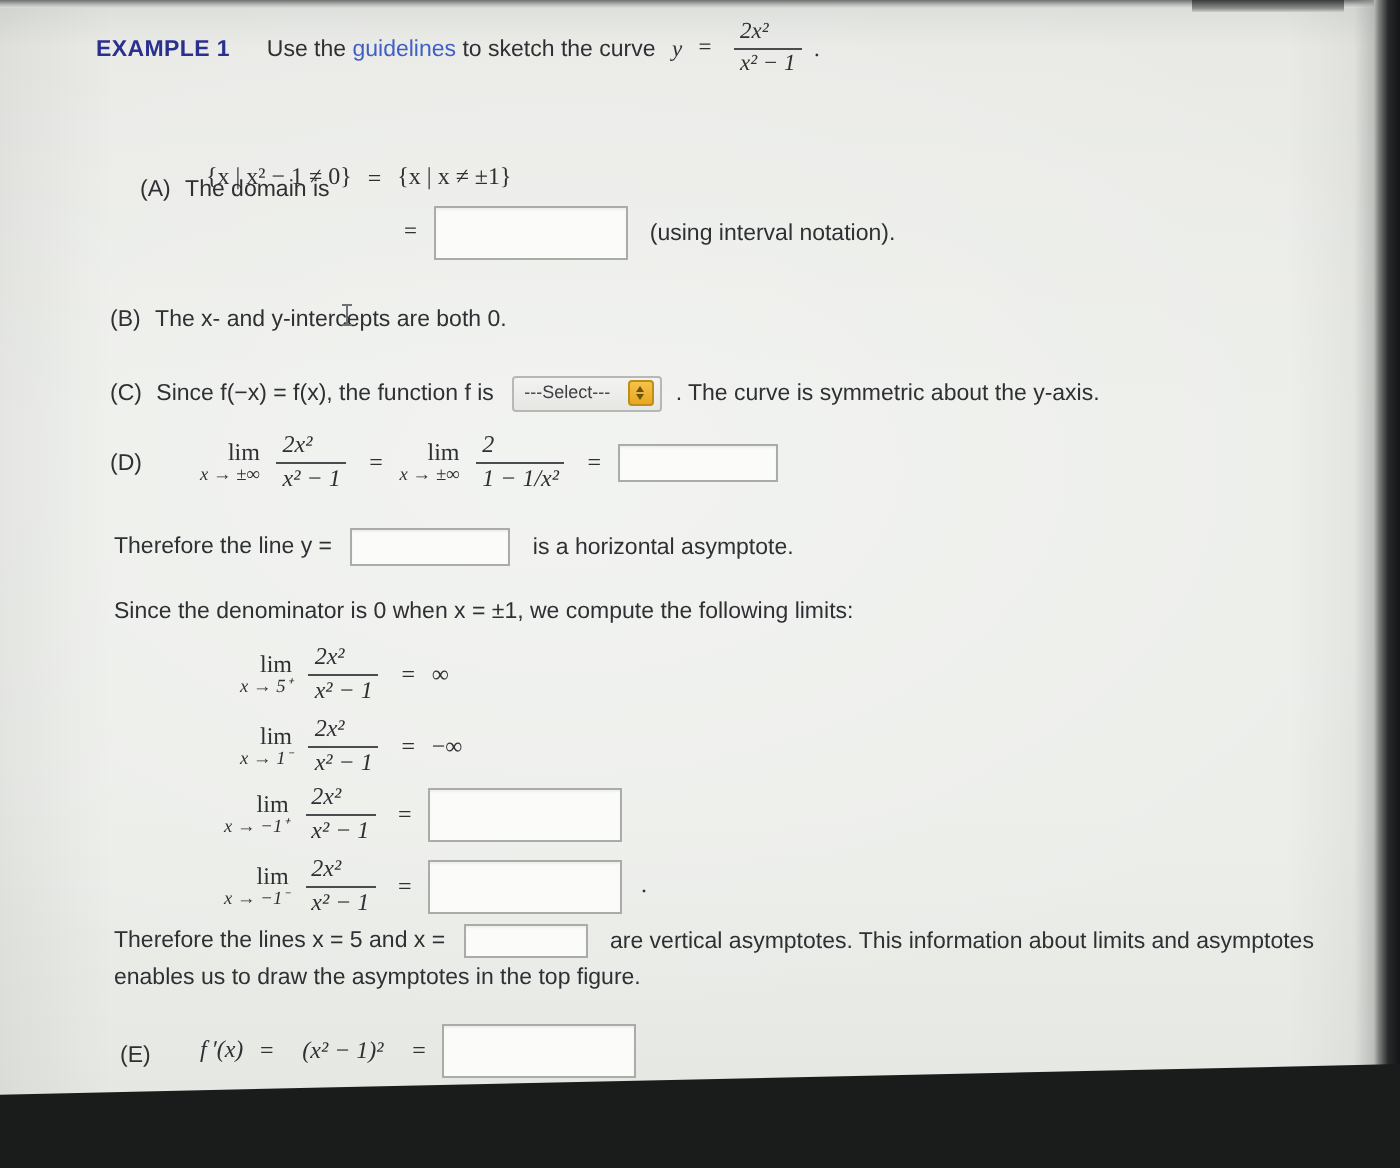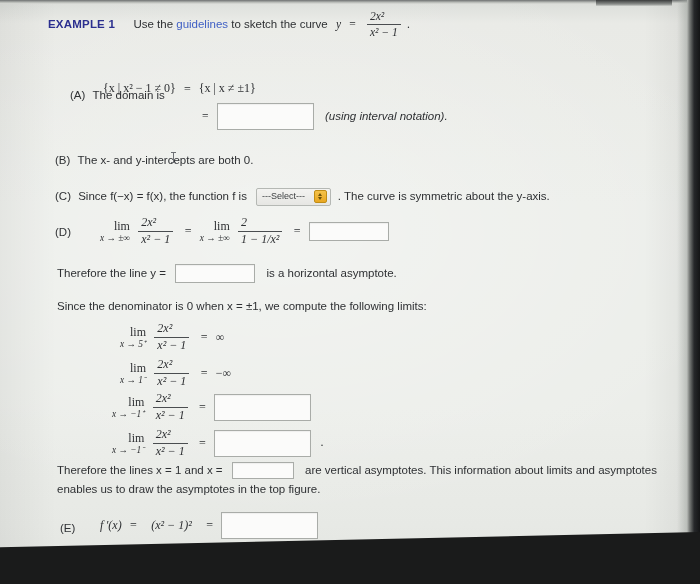--- a/index.html
+++ b/index.html
@@ -266,21 +266,21 @@
 
     <div class="row mserif" style="left:103px; top:80px; font-size:12px;">
       <span>{x | x² − 1 ≠ 0}</span>
       <span class="eqsign">=</span>
       <span>{x | x ≠ ±1}</span>
     </div>
 
     <div class="row" style="left:197px; top:103px;">
       <span class="eqsign mserif">=</span>
       <span class="ansbox box-lg"></span>
-      <span style="margin-left:8px;font-style:italic;">(using interval notation).</span>
+      <span style="margin-left:8px;">(using interval notation).</span>
     </div>
 
     <div class="row" style="left:55px; top:152px;">
       <span>(B)</span>
       <span style="margin-left:4px;">The x- and y-intercepts are both 0.</span>
     </div>
     <div class="text-caret"></div>
 
     <div class="row" style="left:55px; top:188px;">
       <span>(C)</span>
@@ -373,21 +373,21 @@
       <span class="frac">
         <span class="num mi">2x²</span>
         <span class="den mi">x² − 1</span>
       </span>
       <span class="eqsign">=</span>
       <span class="ansbox box-lg"></span>
       <span class="mserif" style="margin-left:6px;">.</span>
     </div>
 
     <div class="row" style="left:57px; top:462px;">
-      <span>Therefore the lines  x = 1  and  x =</span>
+      <span>Therefore the lines  x = 5  and  x =</span>
       <span class="ansbox box-sm" style="margin-left:6px;"></span>
       <span style="margin-left:8px;">are vertical asymptotes. This information about limits and asymptotes</span>
     </div>
     <div class="row" style="left:57px; top:481px;">enables us to draw the asymptotes in the top figure.</div>
 
     <div class="row" style="left:60px; top:520px;">
       <span>(E)</span>
     </div>
 
     <div class="row" style="left:100px; top:512px; font-size:12px;">

